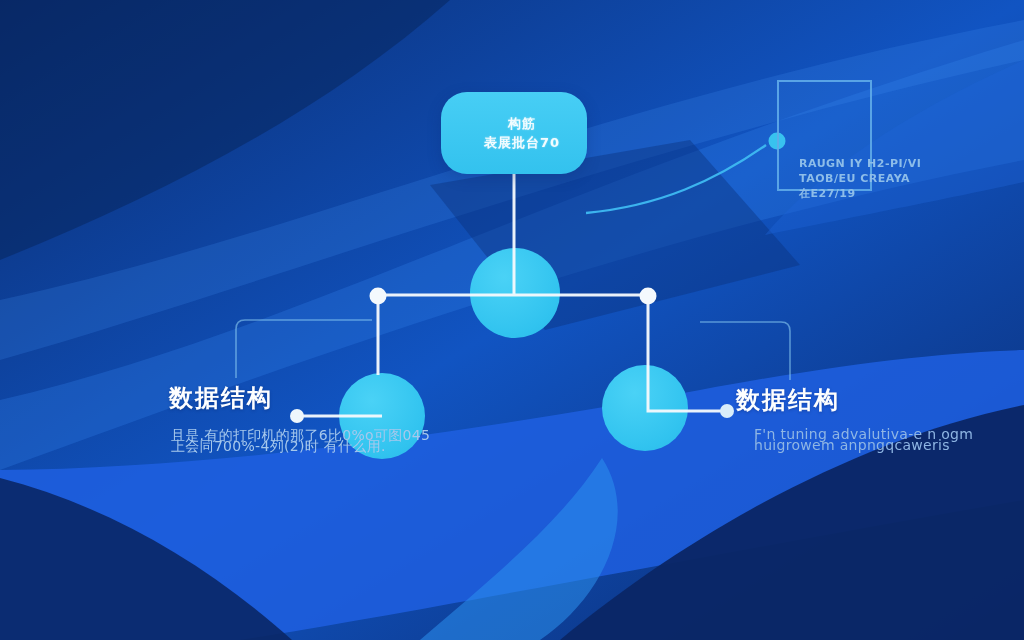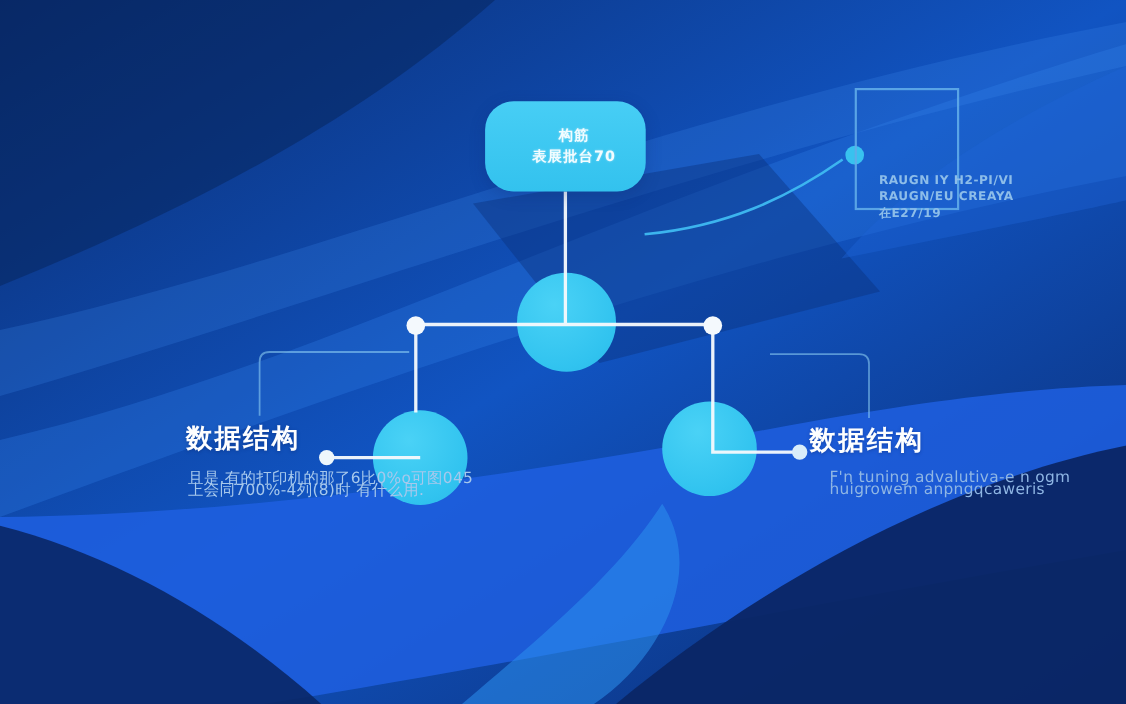--- a/index.html
+++ b/index.html
@@ -107,28 +107,28 @@
 </svg>
 
 <div class="node-root">
   <span>构筋</span>
   <span>表展批台70</span>
 </div>
 
 <div class="anno-box">
   <div class="anno-text">
     <span>RAUGN IY H2-PI/VI</span>
-    <span>RAUGN/EU CREAYA</span>
+    <span>TAOB/EU CREAYA</span>
     <span>在E27/19</span>
   </div>
 </div>
 
 <div class="branch-title left">数据结构</div>
 <div class="branch-desc left">
   <span>且是.有的打印机的那了6比0%o可图045</span>
-  <span>上会同700%-4列(8)时 有什么用.</span>
+  <span>上会同700%-4列(2)时 有什么用.</span>
 </div>
 
 <div class="branch-title right">数据结构</div>
 <div class="branch-desc right">
   <span>F'n tuning advalutiva-e n ogm</span>
   <span>huigrowem anpngqcaweris</span>
 </div>
 
 </body></html>

